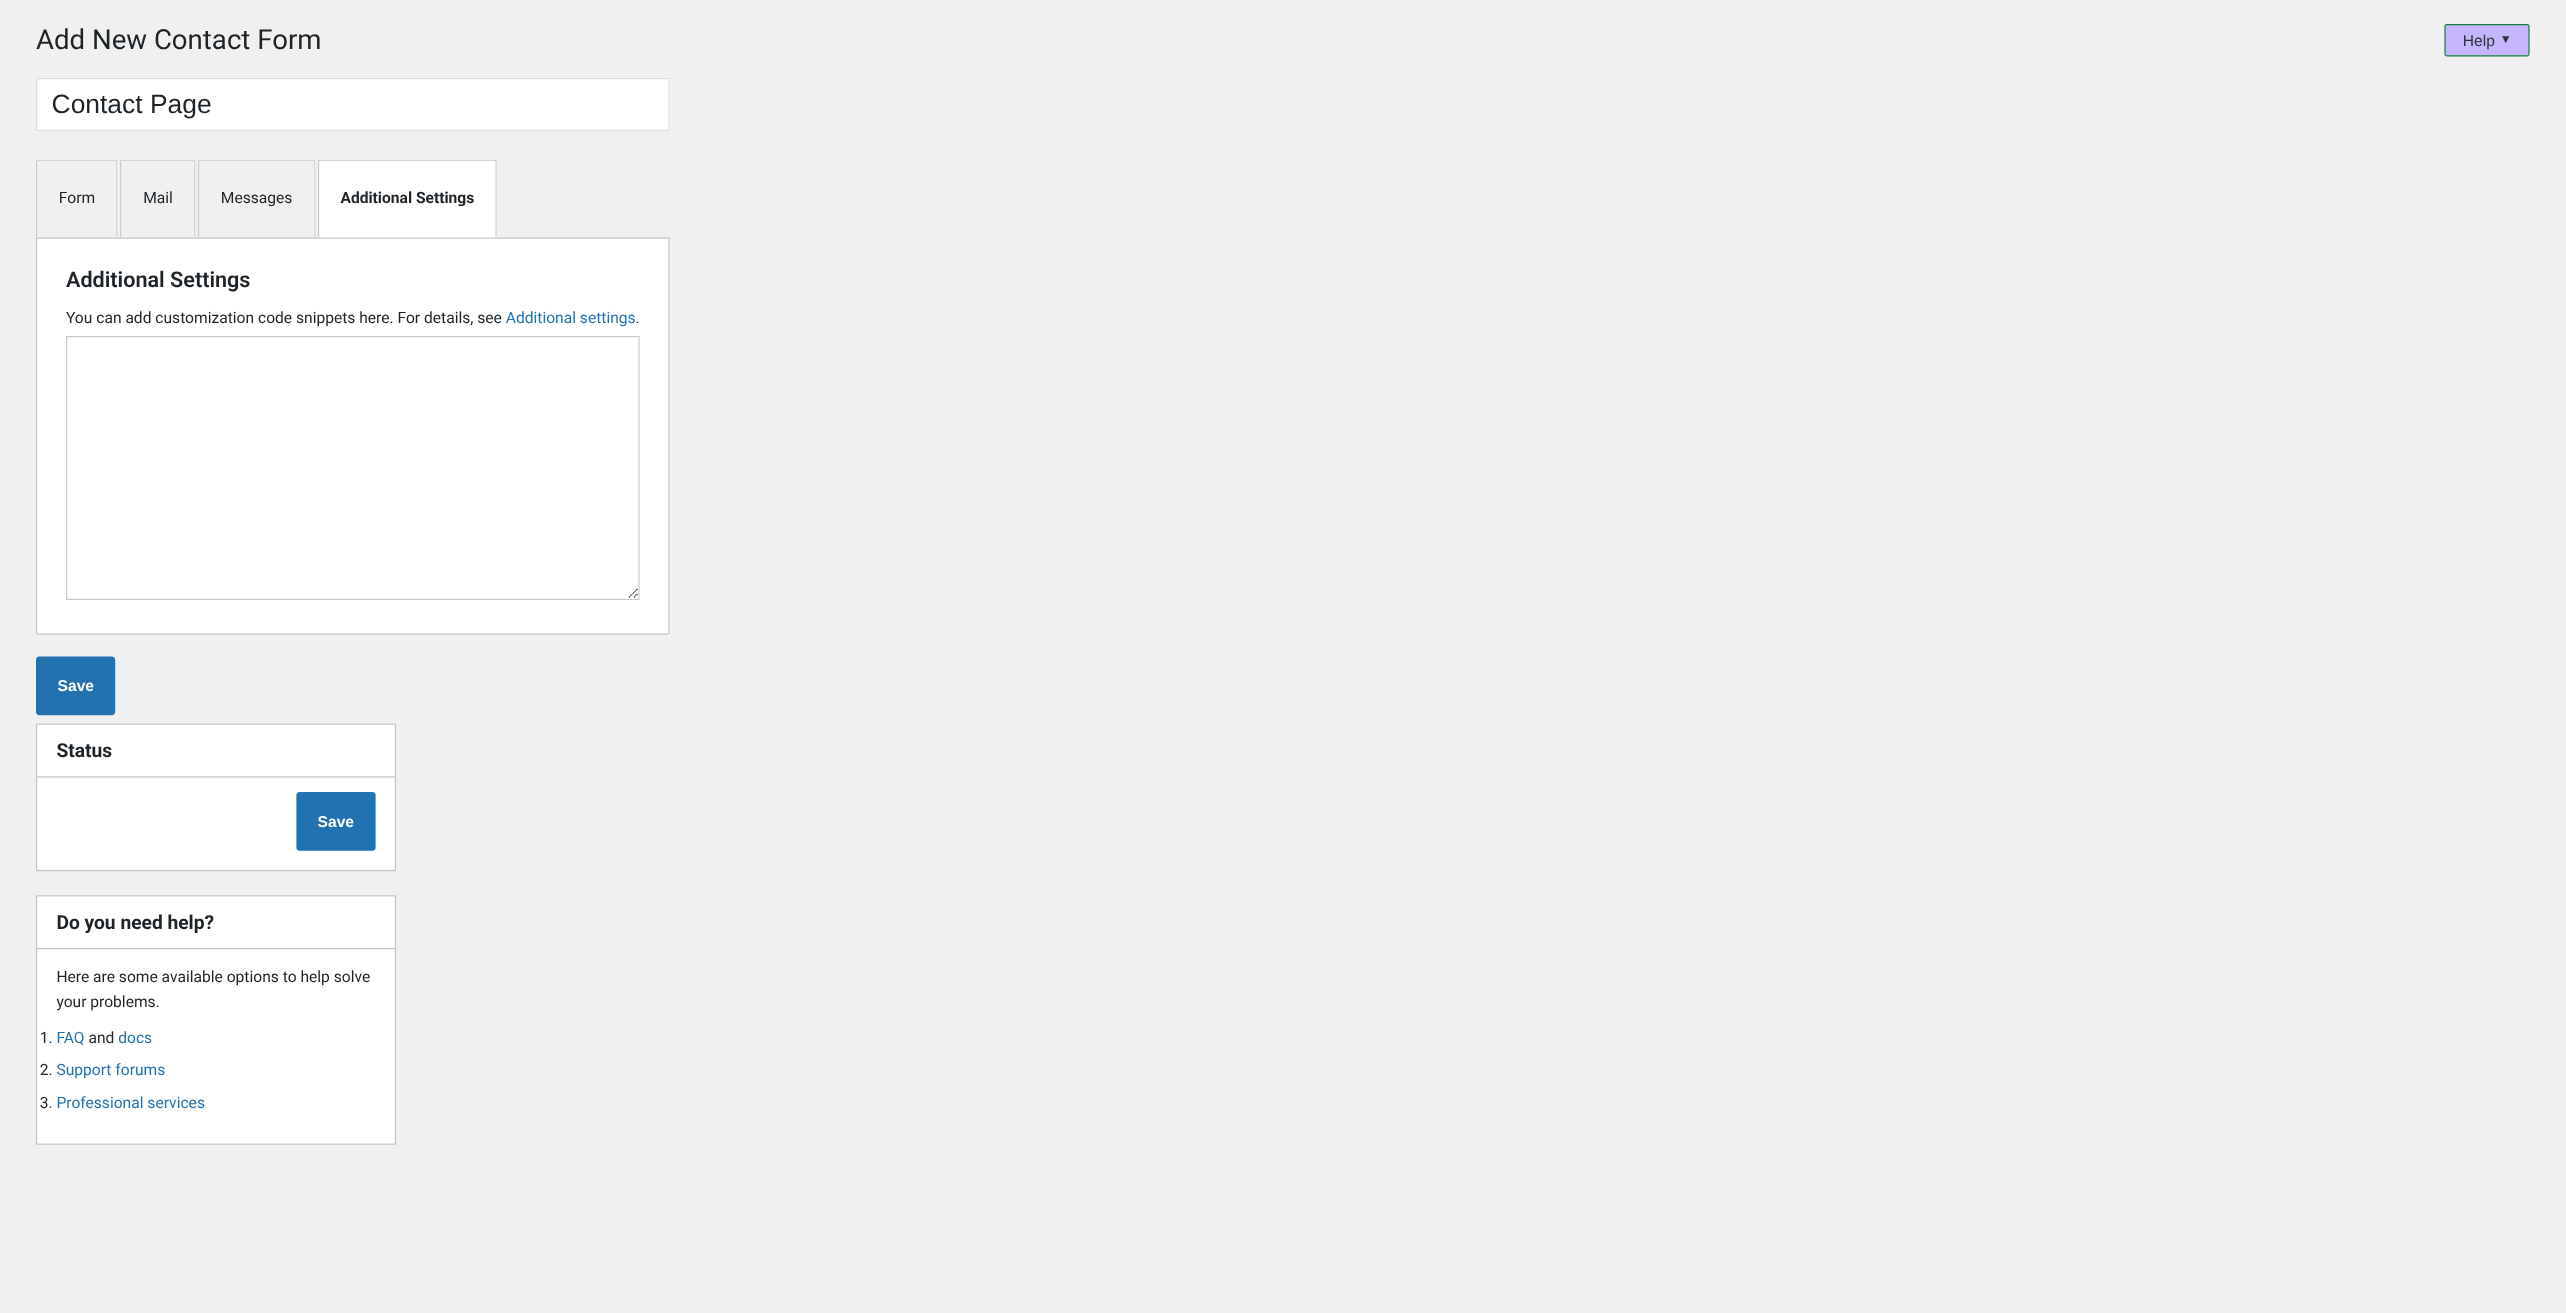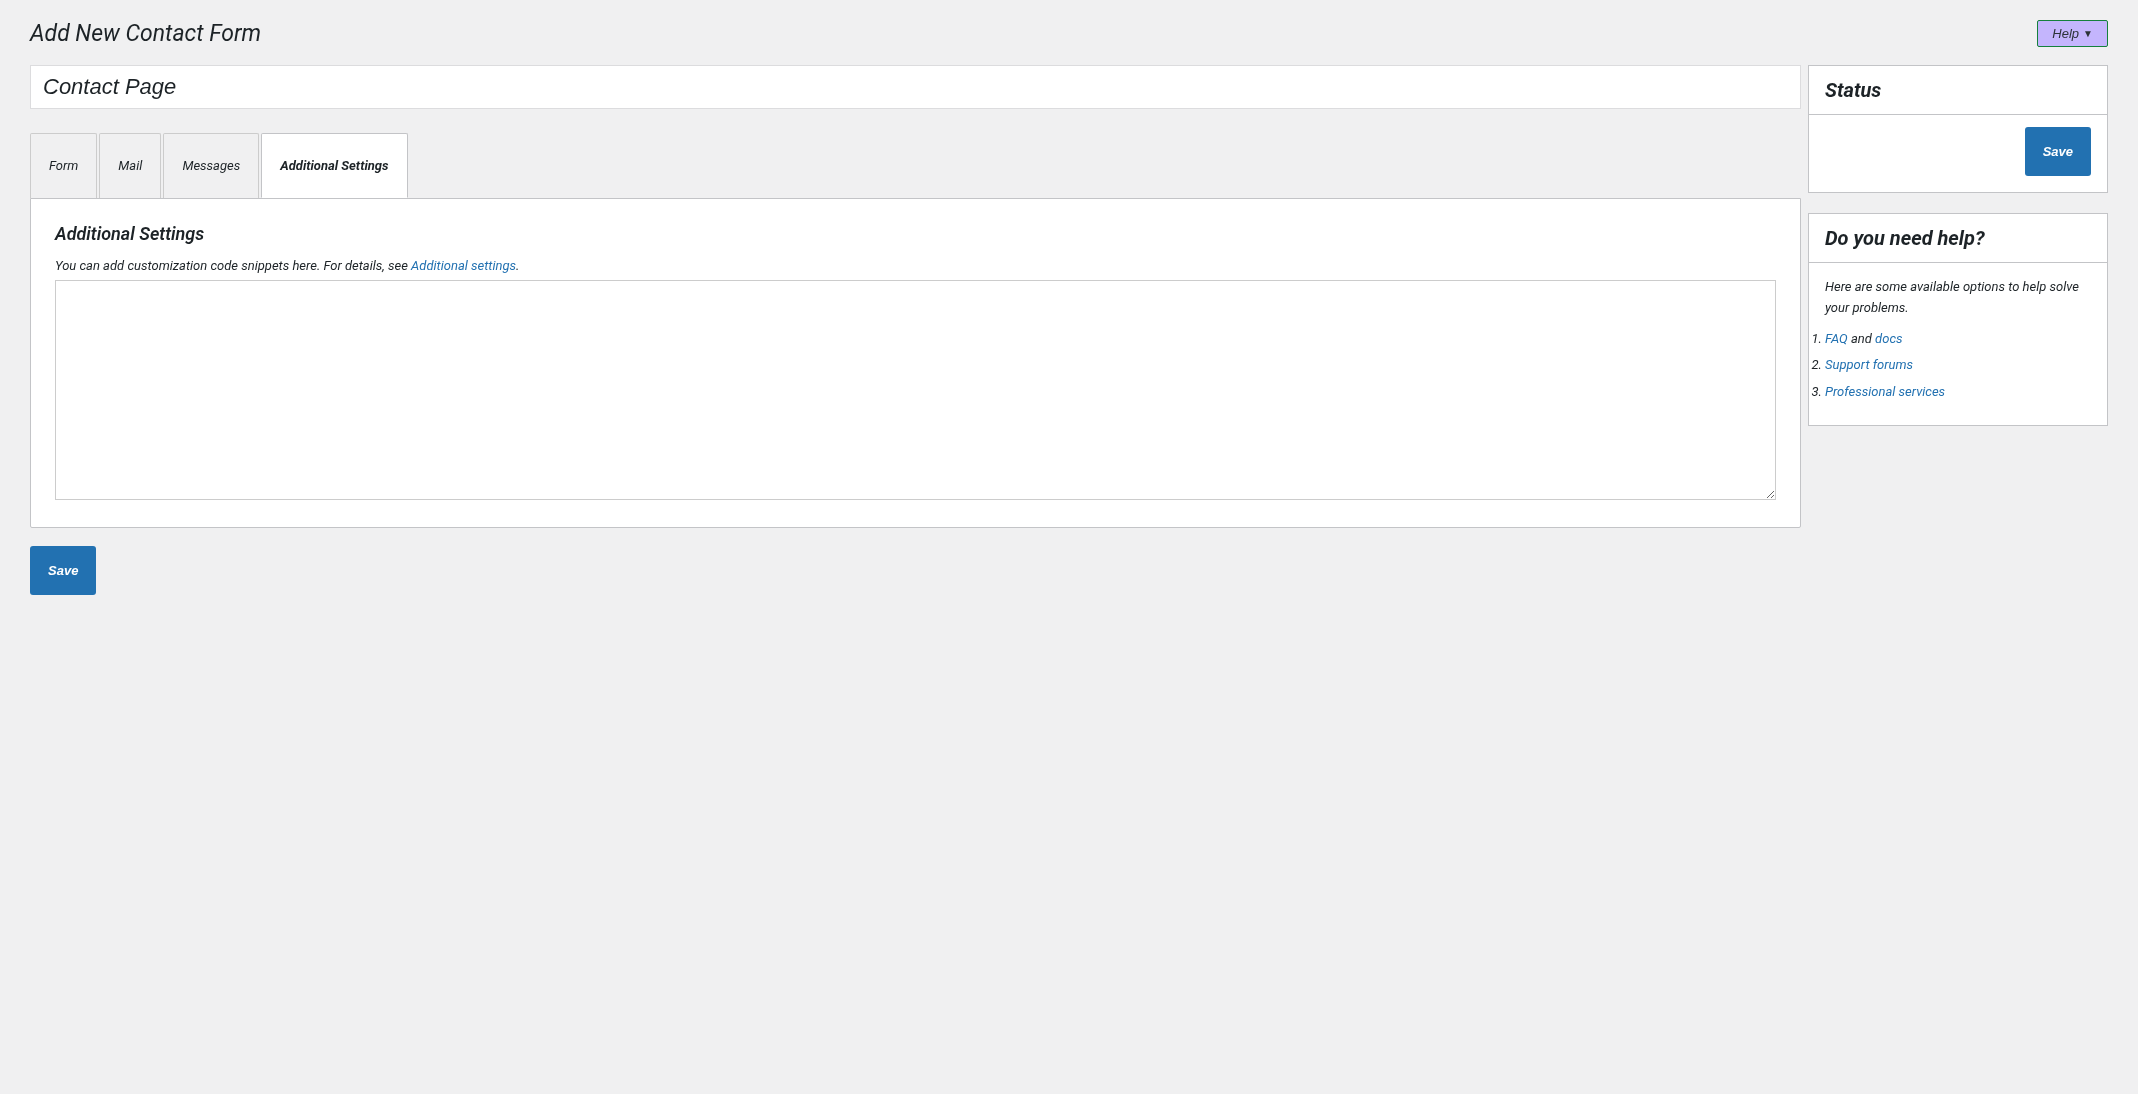--- a/index.html
+++ b/index.html
@@ -1,15 +1,15 @@
 <!DOCTYPE html>
 <html><head>
   <meta charset="utf-8">
   <style>
-    * { box-sizing: border-box; margin: 0; padding: 0; font-style: italic; }
+    * { box-sizing: border-box; margin: 0; padding: 0; }
     body {
       font-family: -apple-system, BlinkMacSystemFont, "Segoe UI", Roboto, Oxygen, sans-serif;
       background: #f0f0f1;
       color: #1d2327;
       font-size: 14px;
       min-height: 100vh;
       padding: 20px 30px 40px 30px;
     }
     .page-header {
       display: flex;
@@ -32,20 +32,21 @@
       color: #2c3338;
       display: flex;
       align-items: center;
       gap: 4px;
     }
 
     .main-layout {
       display: flex;
       gap: 7px;
       align-items: flex-start;
+      flex-direction: column;
     }
 
     .left-column {
       flex: 1;
       min-width: 0;
     }
 
     .right-column {
       width: 300px;
       flex-shrink: 0;
@@ -146,21 +147,21 @@
     
     .card {
       background: #fff;
       border: 1px solid #c3c4c7;
       margin-bottom: 20px;
     }
     .card-header {
       padding: 12px 16px;
       border-bottom: 1px solid #c3c4c7;
       font-weight: 700;
-      font-size: 20px;
+      font-size: 16px;
       color: #1d2327;
     }
     .status-card-body {
       display: flex;
       justify-content: flex-end;
       padding: 12px 16px 16px;
     }
 
     .help-card-body {
       padding: 14px 16px 16px;

